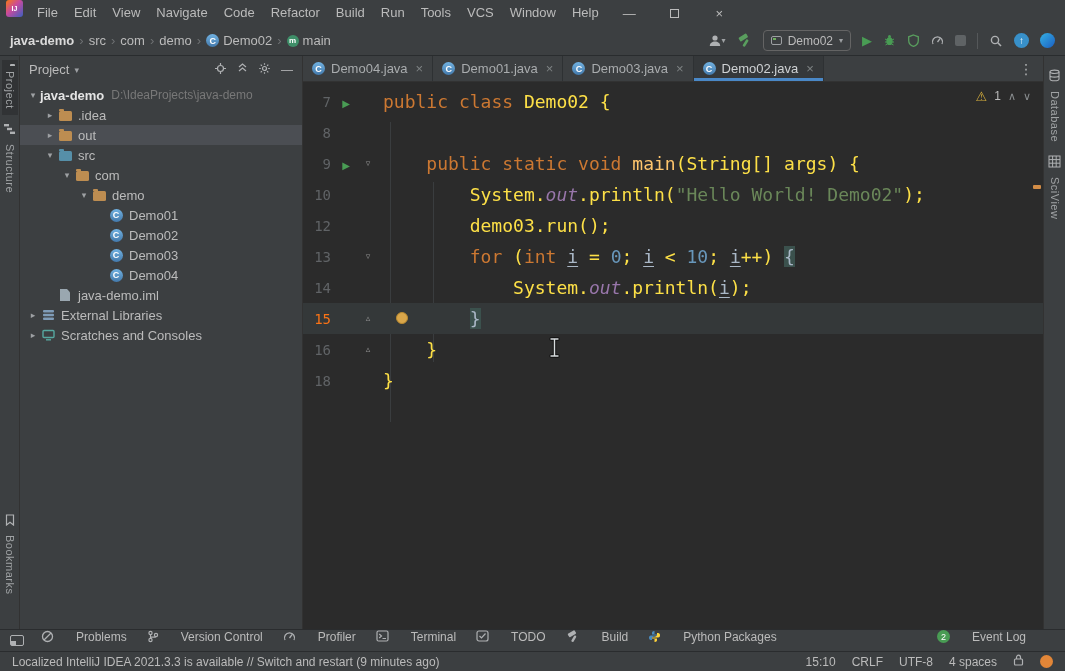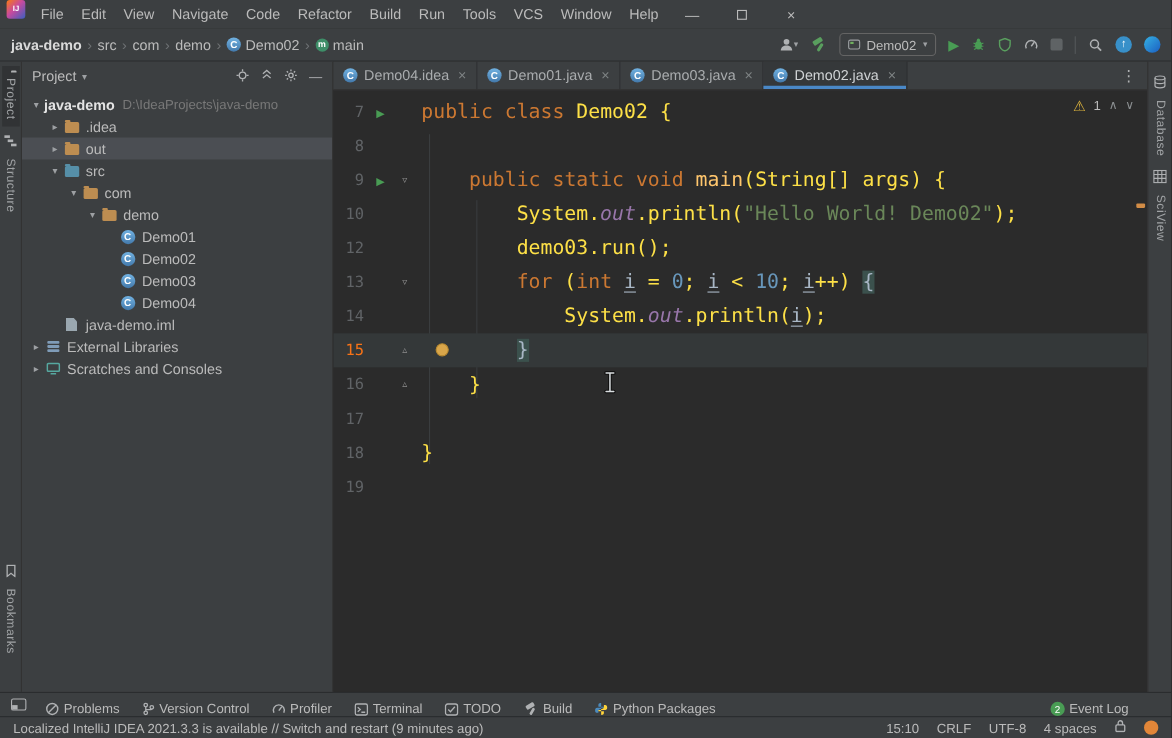--- a/index.html
+++ b/index.html
@@ -91,21 +91,21 @@
   .tk-brc{color:#A9B7C6;background:#3B514D}
   .bulb{position:absolute;left:93px;top:9px;width:12px;height:12px;border-radius:50%;background:#D9A64A;border:1px solid #B98A30}
   .guide{position:absolute;width:1px;background:#3A3D3F}
   .inspect{position:absolute;top:7px;right:12px;display:flex;align-items:center;gap:7px;font-size:12px}
   .warnico{color:#D6AE3C;font-size:13px;line-height:1}
   .inspchev{color:#8A8E90;font-size:11px;line-height:1}
   .annodash{position:absolute;right:2px;top:103px;width:8px;height:4px;background:#D28C46;border-radius:1px}
 
   
   .btoolbar{height:22px;background:#3C3F41;border-top:1px solid #2A2C2E;display:flex;align-items:center;font-size:12px;padding:0 8px;gap:2px}
-  .bbtn{display:flex;align-items:flex-end;gap:4px;padding:0 9px;color:#BBB;height:100%}
+  .bbtn{display:flex;align-items:flex-start;gap:22px;padding:0 9px;color:#BBB;height:100%}
   .elog{margin-left:auto;margin-right:22px}
   .elog-badge{width:13px;height:13px;border-radius:50%;background:#499C54;color:#fff;font-size:9px;display:flex;align-items:center;justify-content:center}
   .toolcorner{width:14px;height:11px;border:1px solid #AFB1B3;border-radius:2px;position:relative;margin:0 6px 0 2px}
   .toolcorner::before{content:"";position:absolute;left:0;bottom:0;width:5px;height:4px;background:#AFB1B3}
   .statusbar{height:20px;background:#3C3F41;border-top:1px solid #2A2C2E;display:flex;align-items:center;font-size:12px;padding:0 12px;color:#BBB}
   .sright{margin-left:auto;display:flex;align-items:center;gap:16px}
   .notifdot{width:13px;height:13px;border-radius:50%;background:#E28638}
   .mousecur{position:absolute;left:548px;top:337px;z-index:50;pointer-events:none}
 </style>
 </head>
@@ -360,21 +360,21 @@
           </span>
         <span class="tlabel">Scratches and Consoles</span>
       </div>
     </div>
   </div>
 
   <div class="editor-col">
     <div class="tabbar">
       <span class="tab">
         <span class="ci">C</span>
-        <span>Demo04.idea</span>
+        <span>Demo04.java</span>
         <span class="tclose">×</span>
       </span>
       <span class="tab">
         <span class="ci">C</span>
         <span>Demo01.java</span>
         <span class="tclose">×</span>
       </span>
       <span class="tab">
         <span class="ci">C</span>
         <span>Demo03.java</span>
@@ -441,36 +441,24 @@
         <span class="bulb"></span>
         <span class="codetxt"><span class="tk-pl">        </span><span class="tk-brc">}</span></span>
       </div>
       <div class="line">
         <span class="ln">16</span>
         <span class="runcol"></span>
         <span class="foldcol">▵</span>
         <span class="codetxt"><span class="tk-pl">    }</span></span>
       </div>
       <div class="line">
-        <span class="ln">17</span>
-        <span class="runcol"></span>
-          <span class="foldcol"></span>
-        <span class="codetxt"></span>
-      </div>
-      <div class="line">
         <span class="ln">18</span>
         <span class="runcol"></span>
           <span class="foldcol"></span>
         <span class="codetxt"><span class="tk-pl">}</span></span>
-      </div>
-      <div class="line">
-        <span class="ln">19</span>
-        <span class="runcol"></span>
-          <span class="foldcol"></span>
-        <span class="codetxt"></span>
       </div>
 
       <span class="inspect">
         <span class="warnico">⚠</span>
         <span>1</span>
         <span class="inspchev">∧</span>
         <span class="inspchev">∨</span>
       </span>
       <span class="annodash"></span>
     </div>

